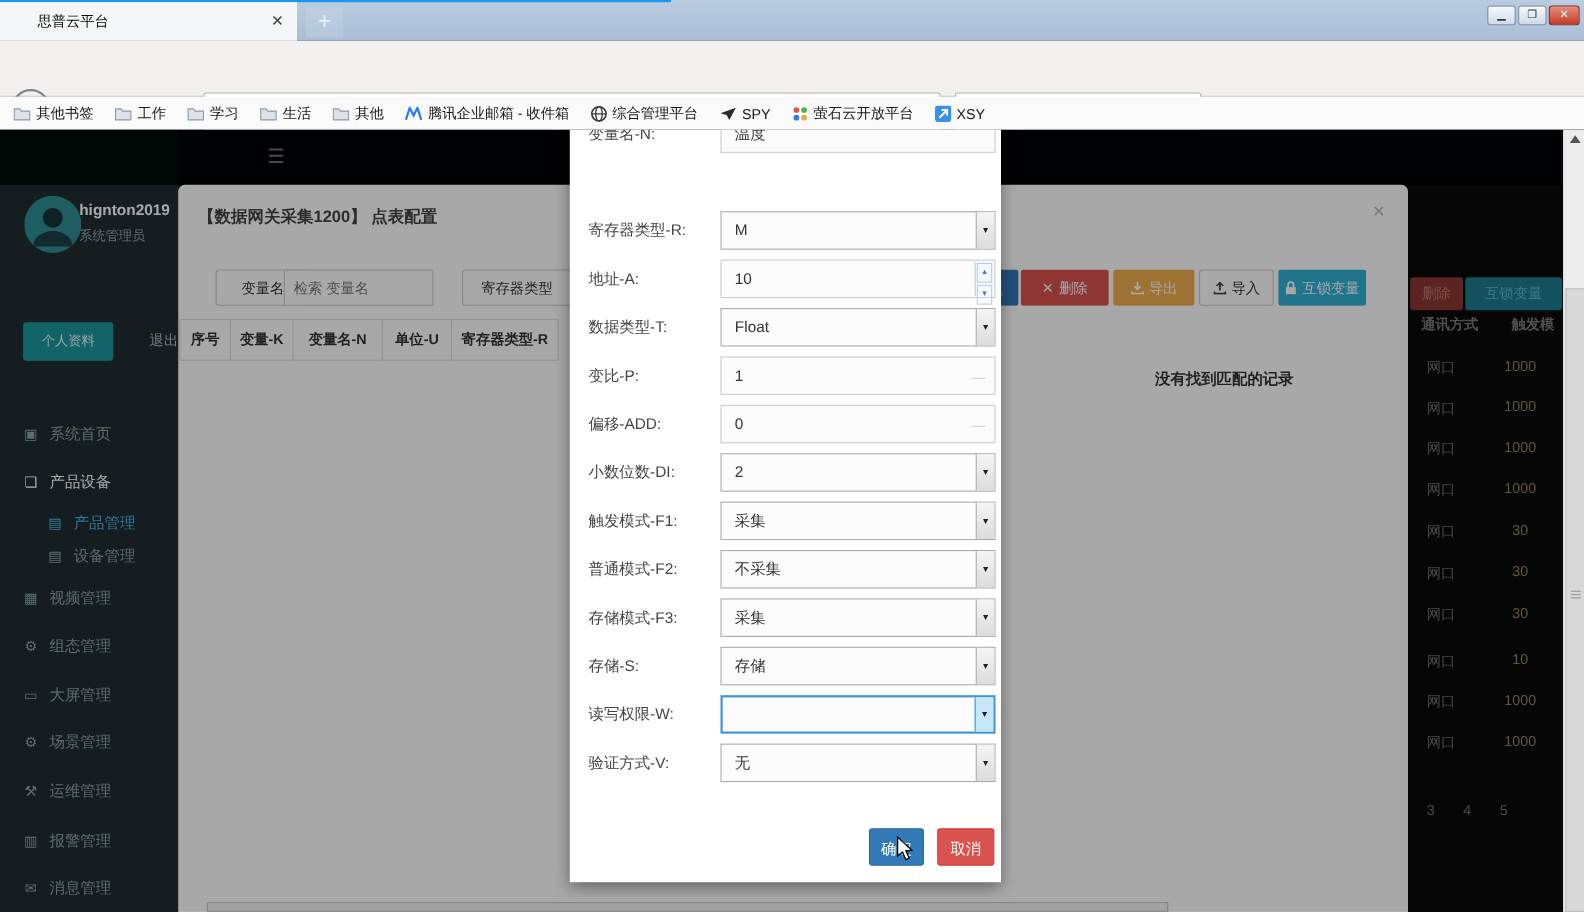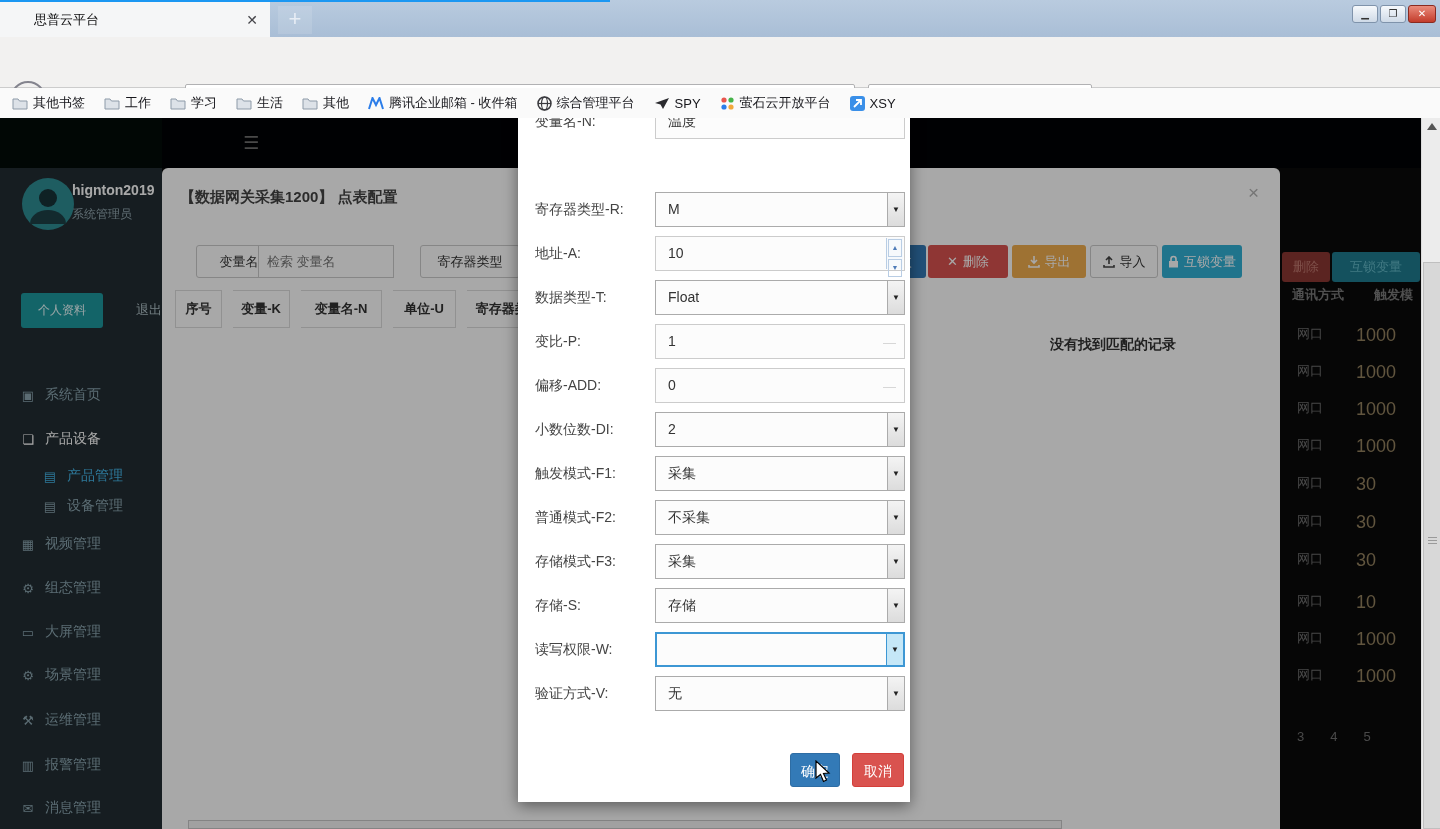--- a/index.html
+++ b/index.html
@@ -39,21 +39,21 @@
   #apptop{left:0;top:0;width:1421px;height:50px;background:#000205;}
   #applogo{left:0;top:0;width:162px;height:50px;background:#020b09;}
   #hamb{left:243px;top:14px;color:#6f6f6f;font-size:18px;}
   #sidebar{left:0;top:50px;width:162px;height:661px;background:#222d32;}
   .sitem{position:absolute;left:0;width:162px;height:30px;display:flex;align-items:center;gap:9px;font-size:14px;color:#8aa4af;}
   .sitem .ic{width:16px;text-align:center;font-size:13px;}
 
   
   .dkh{color:#7a7a7a;font-weight:bold;font-size:13px;}
   .dkc{color:#6e6e6e;font-size:13px;}
-  .dkv{color:#93815f;font-size:18px;text-align:left;width:52px;}
+  .dkv{color:#93815f;font-size:13px;text-align:center;width:52px;}
 
   
   #panel{left:162px;top:50px;width:1118px;height:661px;background:#fff;border-radius:6px 6px 0 0;}
   #panel-title{left:18px;top:20px;font-size:15px;font-weight:bold;color:#444;}
   #panel-close{left:1086px;top:14px;font-size:19px;color:#b3b3b3;}
   .pbtn{position:absolute;top:77px;height:33px;border-radius:3px;font-size:13px;color:#fff;display:flex;align-items:center;justify-content:center;gap:5px;border:1px solid transparent;}
   .pbtn.plain{background:#fff;border-color:#ccc;color:#333;}
   .hcell{border:1px solid #ddd;border-left:none;font-size:13px;font-weight:bold;color:#333;display:flex;align-items:center;justify-content:center;height:38px;}
   .hrow{position:absolute;top:122px;display:flex;}
   .hrow .hcell:first-child{border-left:1px solid #ddd;}
@@ -370,21 +370,21 @@
         <span>导入</span>
       </div>
       <div class="abs pbtn" style="left:1000px;width:80px;background:#31b0d5;">
         <svg width="11" height="13" viewBox="0 0 11 13">
             <rect x="1" y="6" width="9" height="6.5" fill="#fff"></rect>
             <path d="M3 6 V4 a2.5 2.5 0 0 1 5 0 v2" stroke="#fff" stroke-width="1.6" fill="none"></path>
           </svg>
         <span>互锁变量</span>
       </div>
 
-      <div class="hrow" style="left:13px;gap:11px;">
+      <div class="hrow" style="left:1px;">
         <div class="hcell" style="width:47px;">序号</div>
         <div class="hcell" style="width:57px;">变量-K</div>
         <div class="hcell" style="width:81px;">变量名-N</div>
         <div class="hcell" style="width:63px;">单位-U</div>
         <div class="hcell" style="width:97px;">寄存器类型-R</div>
       </div>
       <div class="abs" style="left:888px;top:168px;font-size:14px;font-weight:bold;color:#333;">没有找到匹配的记录</div>
       <div class="abs" style="left:26px;top:652px;width:874px;height:9px;background:#f5f5f5;border:1px solid #c8c8c8;"></div>
     </div>
 

